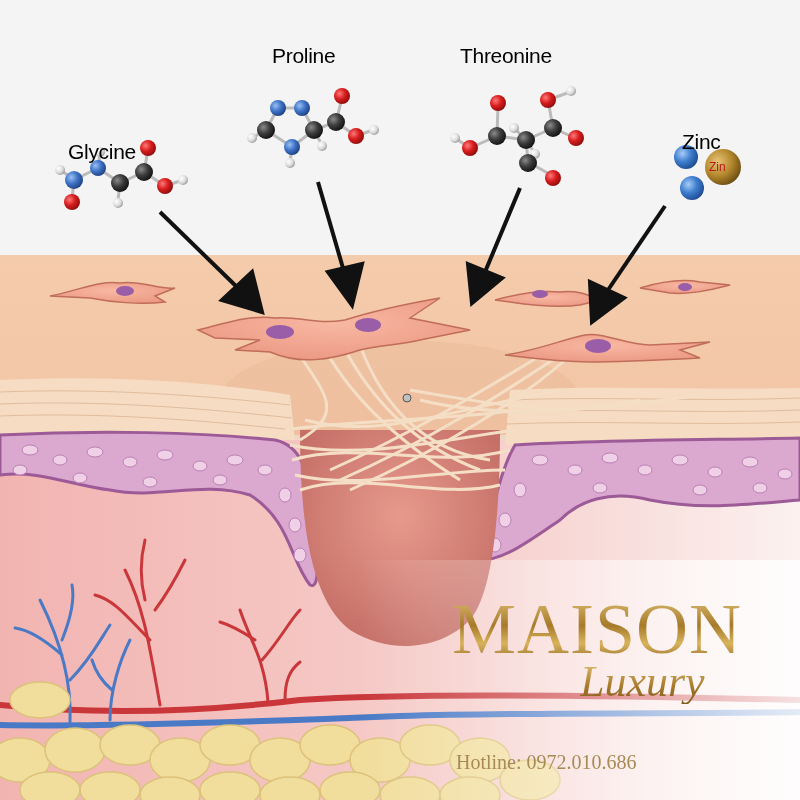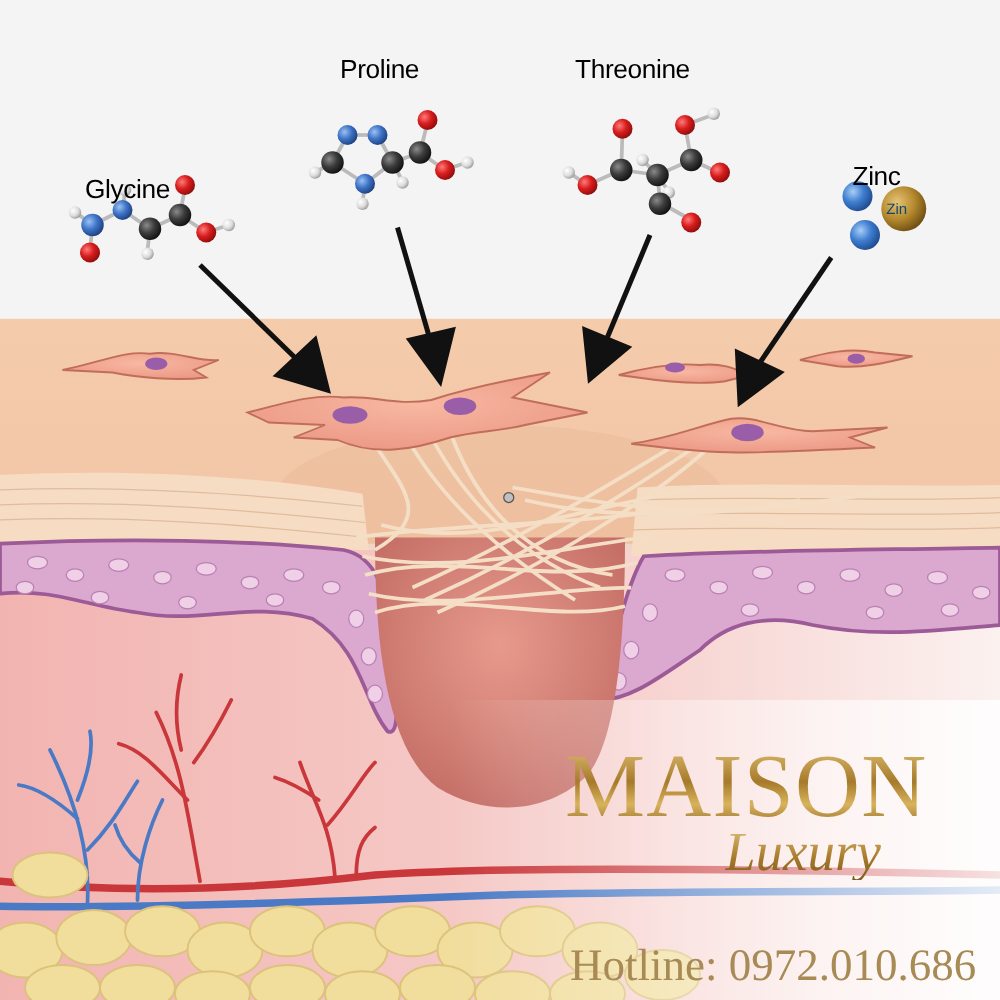--- a/index.html
+++ b/index.html
@@ -7,21 +7,21 @@
   #stage { position:relative; width:800px; height:800px; }
   svg.scene { position:absolute; left:0; top:0; }
   .label { position:absolute; font-family:"Liberation Sans", sans-serif; color:#000000; font-size:21px; letter-spacing:-0.3px; }
   .brand { position:absolute; font-family:"Liberation Serif", serif; color:#b98a35; }
   .brand-main { left:452px; top:593px; font-size:72px; letter-spacing:1px; line-height:1;
     background:linear-gradient(180deg,#e5c67a 0%,#a67a2a 45%,#d8b35c 70%,#8c6322 100%);
     -webkit-background-clip:text; background-clip:text; color:transparent; }
   .brand-script { left:580px; top:660px; font-size:44px; font-style:italic; line-height:1;
     background:linear-gradient(180deg,#e3c57b 0%,#a7792b 60%,#7f5a1d 100%);
     -webkit-background-clip:text; background-clip:text; color:transparent; }
-  .hotline { position:absolute; left:456px; top:751px; font-family:"Liberation Serif", serif; font-size:36px; color:#a88a55; }
+  .hotline { position:absolute; left:456px; top:751px; font-family:"Liberation Serif", serif; font-size:20px; color:#a88a55; }
 </style>
 </head>
 <body>
 
 <div id="stage">
 <svg class="scene" width="800" height="800" viewBox="0 0 800 800">
   <defs>
     <radialGradient id="gO" cx="35%" cy="35%" r="70%">
           <stop offset="0" stop-color="#ff7a7a"></stop>
           <stop offset="0.5" stop-color="#d81d1d"></stop>
@@ -313,18 +313,18 @@
     <circle cx="686" cy="157" r="12" fill="url(#gBlue)"></circle>
     <circle cx="692" cy="188" r="12" fill="url(#gBlue)"></circle>
     <circle cx="723" cy="167" r="18" fill="url(#gZn)"></circle>
   </g>
 </svg>
 
 <div class="label" style="left:68px; top:96px;margin-top:44px;">Glycine</div>
 <div class="label" style="left:272px; top:44px;">Proline</div>
 <div class="label" style="left:460px; top:44px;text-align:right;">Threonine</div>
 <div class="label" style="left:682px; top:102px;margin-top:28px;">Zinc</div>
-<div style="position:absolute; left:709px; top:160px; font-size:12px; color:#0c4a6e; font-family:'Liberation Sans', sans-serif;">Zin</div>
+<div style="position:absolute; left:709px; top:160px; font-size:12px; color:#b91c1c; font-family:'Liberation Sans', sans-serif;">Zin</div>
 
 <div class="brand brand-main">MAISON</div>
 <div class="brand brand-script">Luxury</div>
 <div class="hotline">Hotline: 0972.010.686</div>
 </div>
 
 </body></html>

